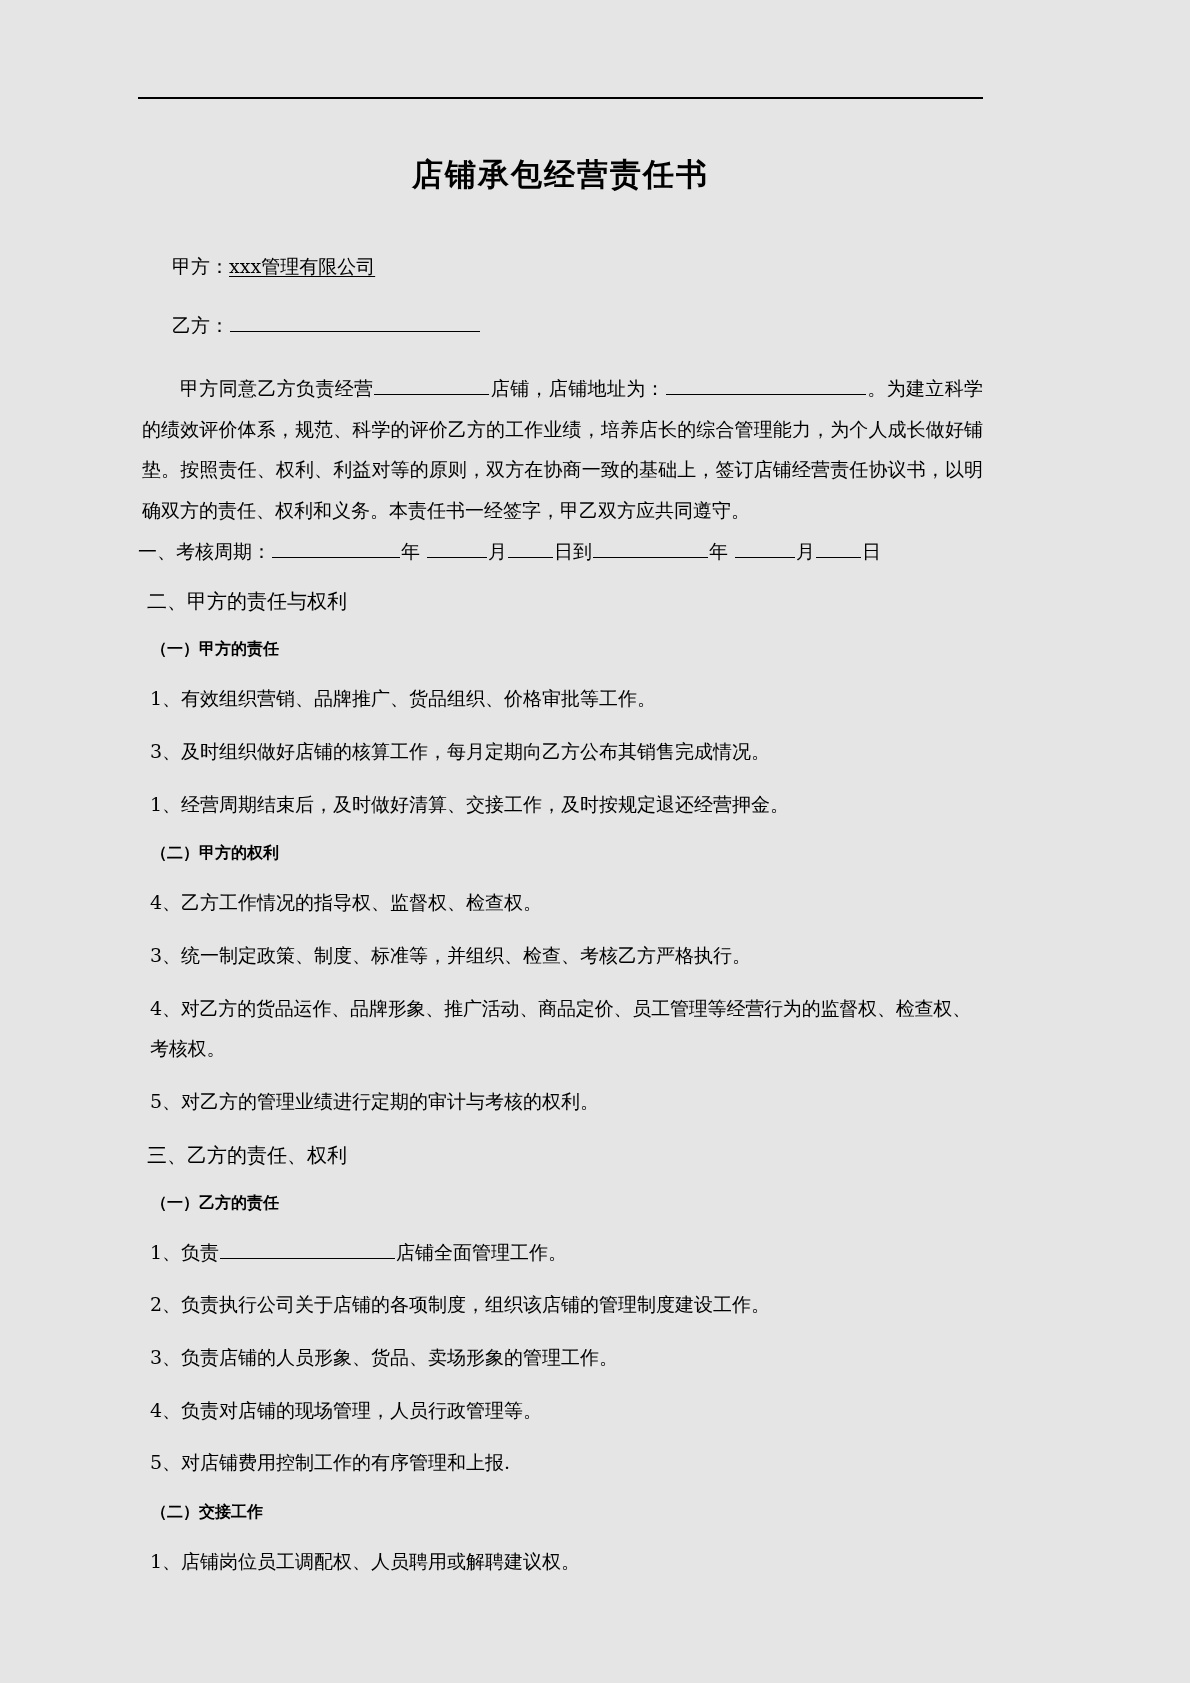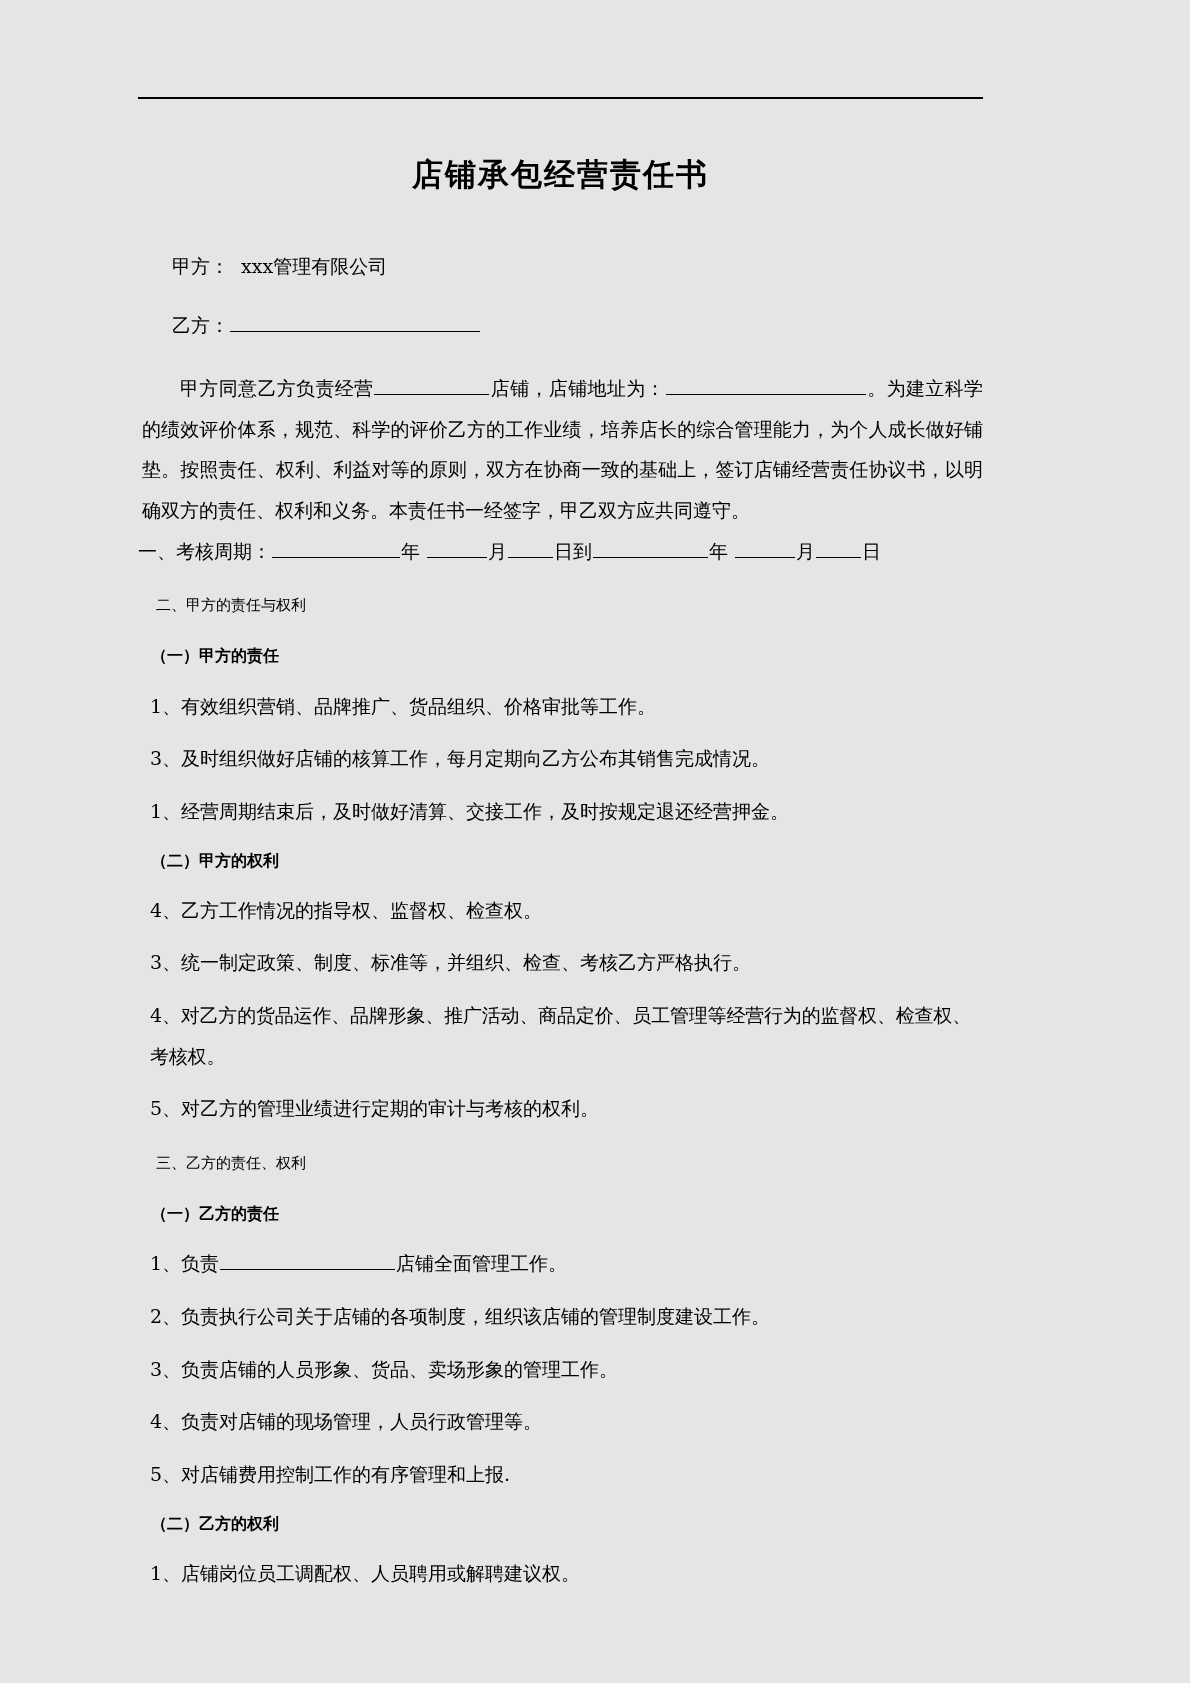--- a/index.html
+++ b/index.html
@@ -48,22 +48,22 @@
     margin-top: 58px;
   }
   .party-line {
     font-size: 19px;
     line-height: 1.6;
     margin: 0 0 28px 0;
     padding-left: 34px;
     white-space: nowrap;
   }
   .ul-text {
+    text-decoration: underline;
     text-underline-offset: 3px;
-    margin-left: 12px;
   }
   .blank {
     display: inline-block;
     border-bottom: 1.6px solid #000;
     vertical-align: baseline;
     height: 1.05em;
     margin: 0 1px;
   }
   .b-250 { width: 250px; }
   .b-115 { width: 115px; }
@@ -83,23 +83,23 @@
   }
   .line {
     font-size: 19px;
     line-height: 2.14;
     margin: 0;
     text-align: justify;
     text-justify: inter-ideograph;
   }
   .line-nowrap { white-space: nowrap; }
   .sec-head {
-    font-size: 15px;
+    font-size: 20px;
     line-height: 2.14;
-    margin: 18px;
+    margin: 9px;
   }
   .sub-head {
     font-size: 16px;
     line-height: 2.14;
     margin: 0;
     padding-left: 13px;
     font-weight: bold;
     font-family: "DejaVu Sans", "Liberation Sans", sans-serif;
   }
   .item {
@@ -147,17 +147,17 @@
 
     <p class="sec-head">三、乙方的责任、权利</p>
 
     <p class="sub-head">（一）乙方的责任</p>
     <p class="item"><span>1、负责</span><span class="blank b-175"></span><span>店铺全面管理工作。</span></p>
     <p class="item">2、负责执行公司关于店铺的各项制度，组织该店铺的管理制度建设工作。</p>
     <p class="item">3、负责店铺的人员形象、货品、卖场形象的管理工作。</p>
     <p class="item">4、负责对店铺的现场管理，人员行政管理等。</p>
     <p class="item">5、对店铺费用控制工作的有序管理和上报.</p>
 
-    <p class="sub-head">（二）乙方的权利</p>
+    <p class="sub-head">（二）交接工作</p>
     <p class="item">1、店铺岗位员工调配权、人员聘用或解聘建议权。</p>
 
   </div>
 </div>
 
 </body></html>

